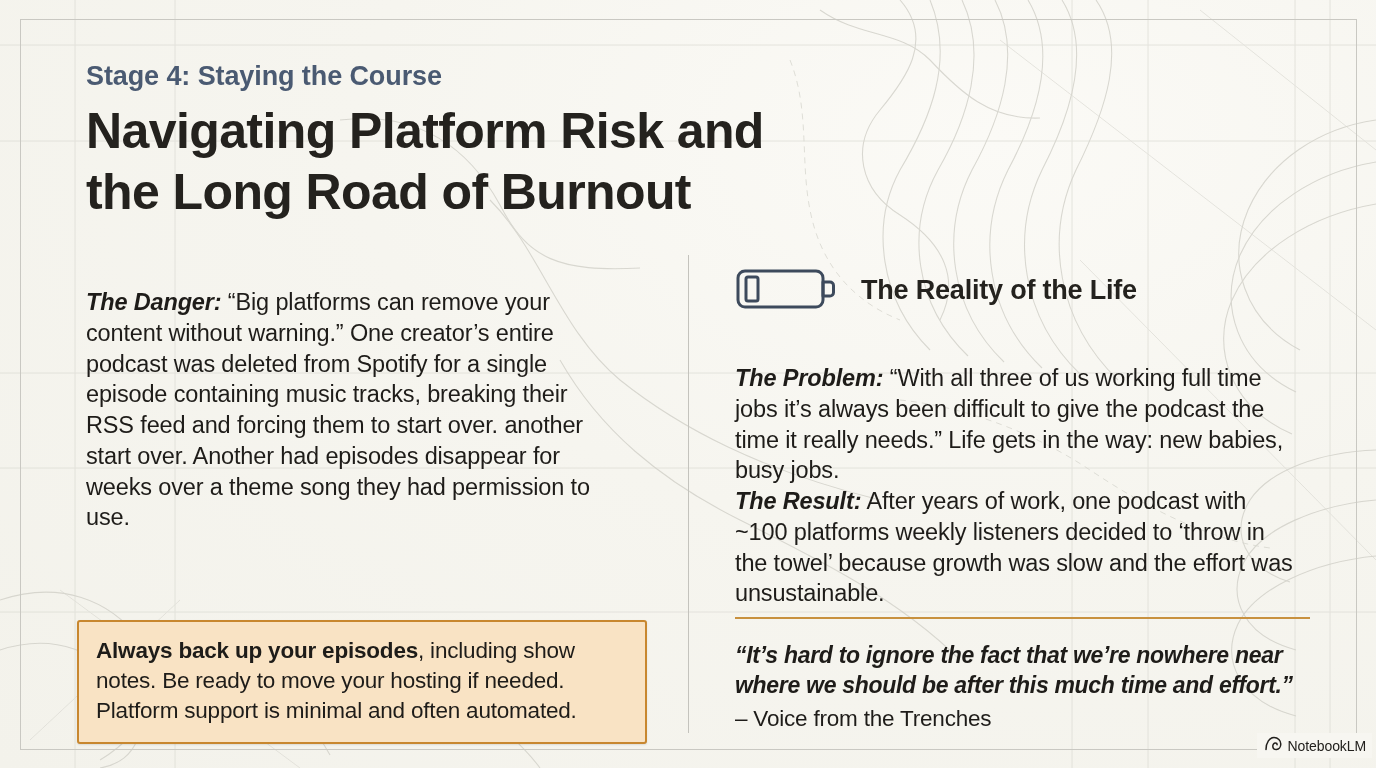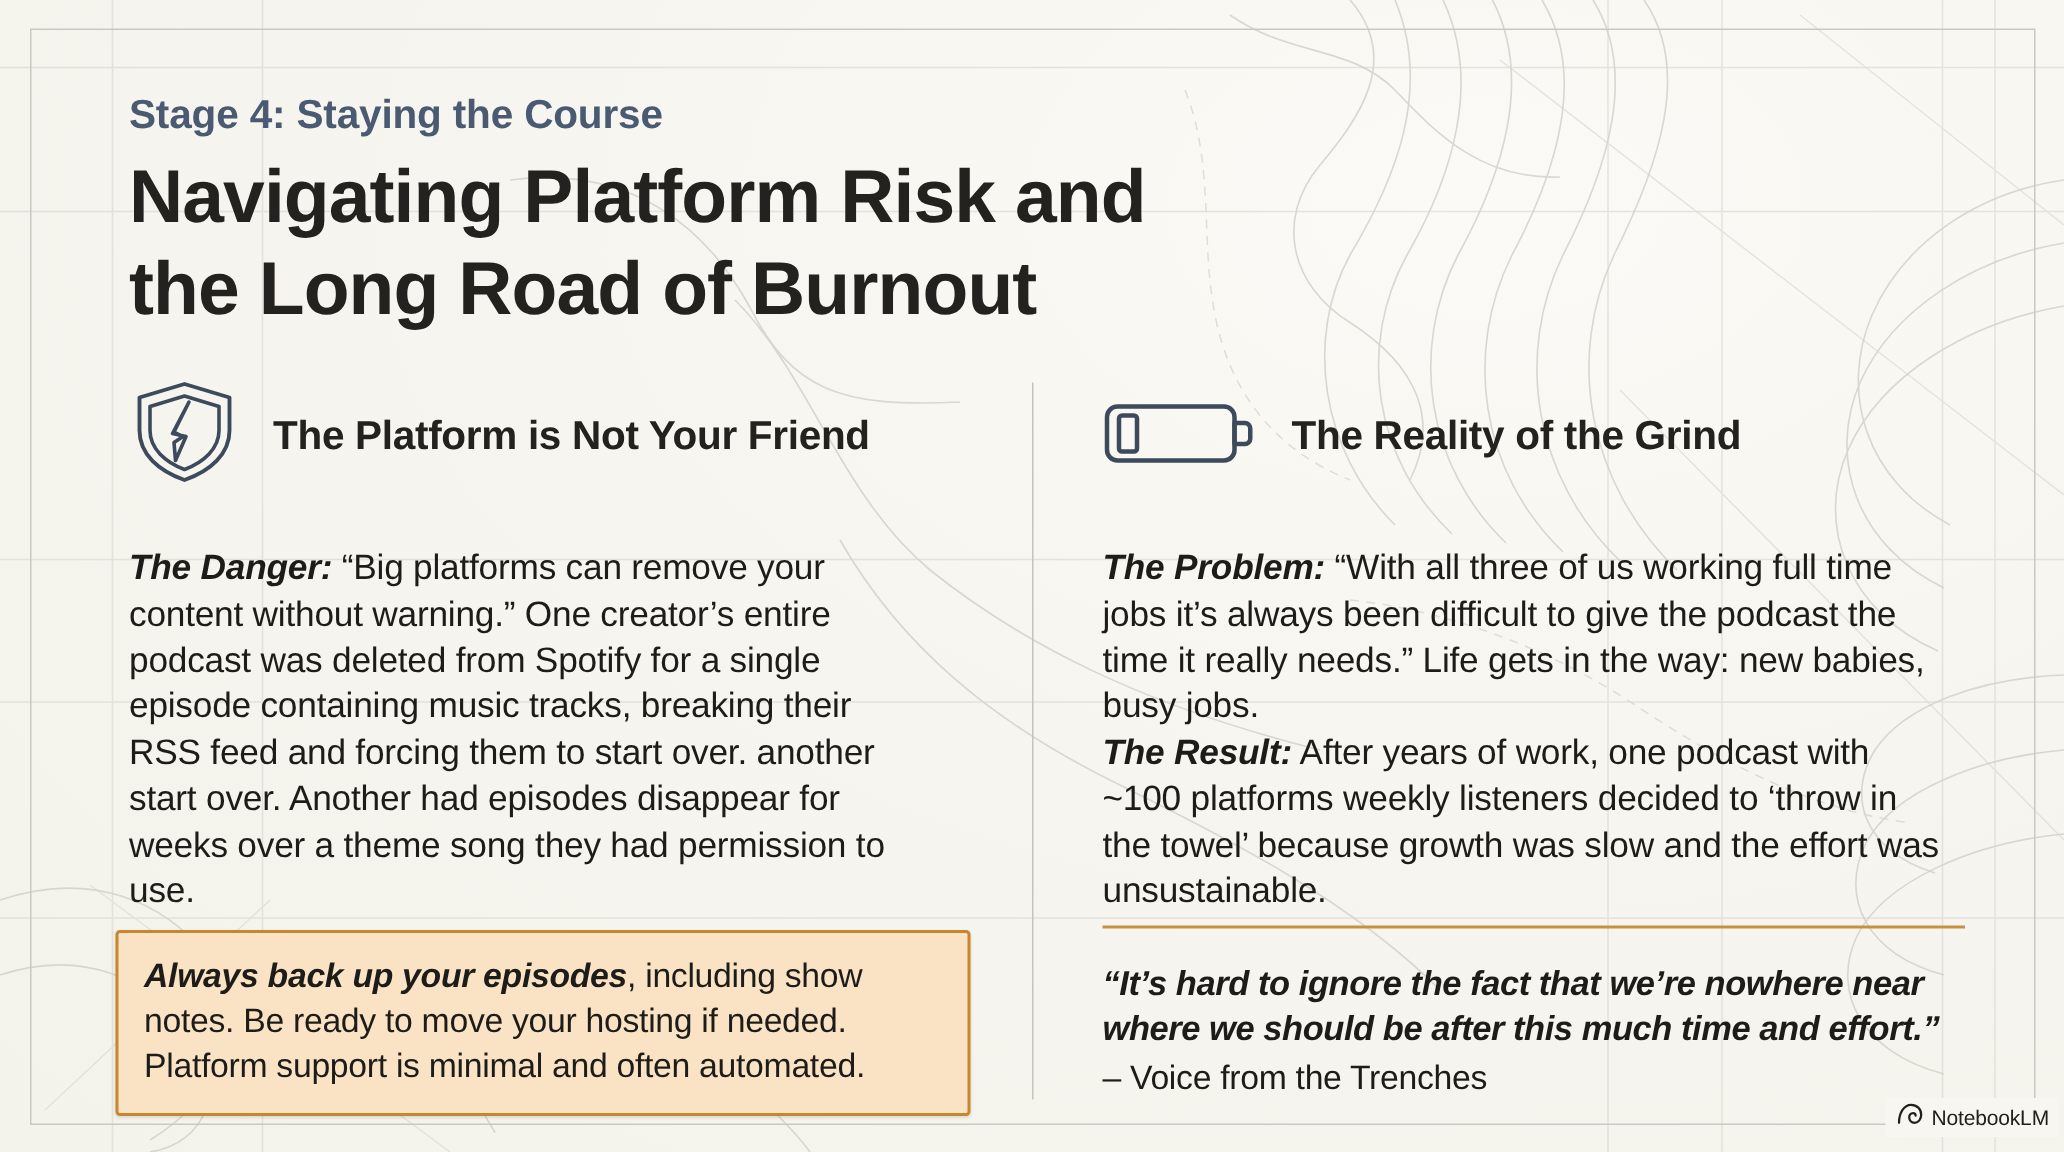--- a/index.html
+++ b/index.html
@@ -136,21 +136,21 @@
     border-radius: 3px;
     box-shadow: 0 1px 2px rgba(0,0,0,.10);
   }
 
   #callout-text {
     font-size: 22.5px;
     line-height: 1.33;
     color: #1e1c19;
     letter-spacing: -0.2px;
   }
-  #callout-text b { font-weight: bold; font-style: italic; }
+  #callout-text b { font-weight: bold; }
 
   
   #quote-block {
     position: absolute;
     left: 735px;
     top: 600px;
     width: 575px;
     margin-top: 17px;
   }
 
@@ -263,46 +263,36 @@
       <span>Navigating Platform Risk and</span><br>
       <span>the Long Road of Burnout</span>
     </h1>
   </div>
 
   <div id="columns">
 
     <div id="divider"></div>
 
     <div class="column" id="col-left">
-      <div class="col-head">
-        <span class="col-head-icon">
-          <svg width="74" height="74" viewBox="0 0 74 74" fill="none" xmlns="http://www.w3.org/2000/svg">
-            <path d="M37 5 L67 14 V36 C67 52 54 63 37 69 C20 63 7 52 7 36 V14 Z" stroke="#3d4a5c" stroke-width="2.6" stroke-linejoin="round"></path>
-            <path d="M37 13 L60 20 V36 C60 48 50 57 37 62 C24 57 14 48 14 36 V20 Z" stroke="#3d4a5c" stroke-width="2.4" stroke-linejoin="round"></path>
-            <path d="M40 17 L29 38 L38 40 L31 56 L30 44 L36 40 L30 37 Z" stroke="#3d4a5c" stroke-width="2.4" stroke-linejoin="round" fill="none"></path>
-          </svg>
-        </span>
-        <span class="col-head-title">The Platform is Not Your Friend</span>
-      </div>
 
       <p class="body-text">
         <b>The Danger:</b><span> “Big platforms can remove your content without warning.” One creator’s entire podcast was deleted from Spotify for a single episode containing music tracks, breaking their RSS feed and forcing them to start over. another start over.  Another had episodes disappear for weeks over a theme song they had permission to use.</span>
       </p>
     </div>
 
     <div class="column" id="col-right">
       <div class="col-head">
         <span class="col-head-icon">
           <svg width="104" height="52" viewBox="0 0 104 52" fill="none" xmlns="http://www.w3.org/2000/svg">
             <rect x="3" y="9" width="85" height="36" rx="7" ry="7" stroke="#3d4a5c" stroke-width="3"></rect>
             <path d="M88 20 H95 A3.5 3.5 0 0 1 98.5 23.5 V30.5 A3.5 3.5 0 0 1 95 34 H88 Z" stroke="#3d4a5c" stroke-width="3" stroke-linejoin="round"></path>
             <rect x="11" y="15" width="12" height="24" rx="2" ry="2" stroke="#3d4a5c" stroke-width="3"></rect>
           </svg>
         </span>
-        <span class="col-head-title">The Reality of the Grind</span>
+        <span class="col-head-title">The Reality of the Life</span>
       </div>
 
       <p class="body-text">
         <b>The Problem:</b><span> “With all three of us working full time jobs it’s always been difficult to give the podcast the time it really needs.” Life gets in the way: new babies, busy jobs.</span><br>
         <b>The Result:</b><span> After years of work, one podcast with ~100 platforms weekly listeners decided to ‘throw in the towel’ because growth was slow and the effort was unsustainable.</span>
       </p>
     </div>
   </div>
 
   <div id="callout">

